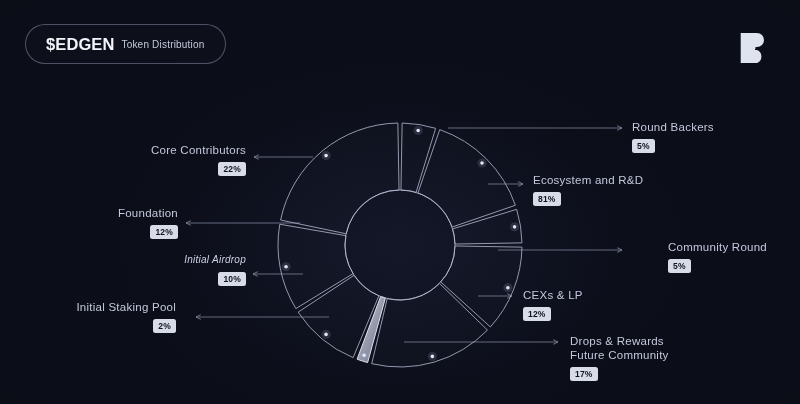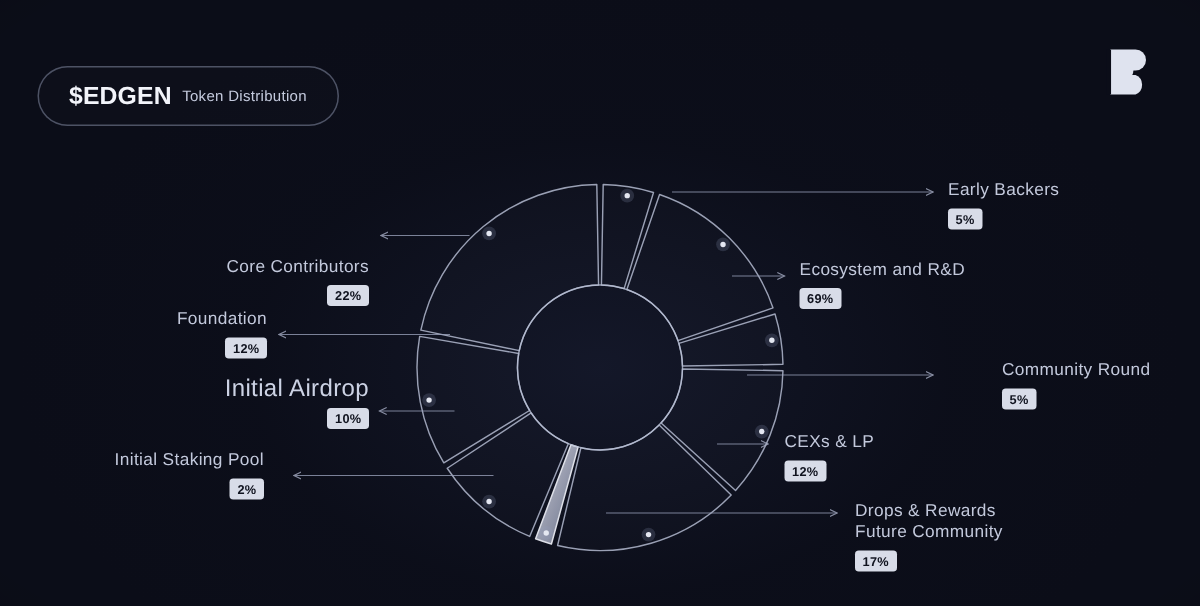--- a/index.html
+++ b/index.html
@@ -19,21 +19,21 @@
     pointer-events:none;
   }
   #bg-corner {
     position:absolute; inset:0;
     background:radial-gradient(ellipse 900px 500px at 50% 50%, rgba(0,0,0,0) 55%, rgba(0,0,0,0.45) 100%);
     pointer-events:none;
   }
 
   
   #title-pill {
-    position:absolute; left:25px; top:44px;
+    position:absolute; left:25px; top:24px;
     height:40px; padding:0 20px;
     display:flex; align-items:center; gap:7px;
     border:1px solid rgba(168,176,205,0.42);
     border-radius:22px;
     background:rgba(255,255,255,0.012);
   }
   #brand-token {
     font-size:16.5px; font-weight:700; letter-spacing:0.1px;
     color:#f2f4fa;
   }
@@ -53,21 +53,21 @@
     position:absolute; left:0; top:0;
     width:800px; height:404px;
   }
 
   
   .label-block { position:absolute; }
   .label-title {
     font-size:11.5px; font-weight:400; letter-spacing:0.25px;
     color:#c3c9dc; white-space:nowrap; line-height:14px;
   }
-  .label-title.big { font-size:16px; color:#ccd2e4; }
+  .label-title.big { font-size:10px; color:#ccd2e4;font-style:italic; }
   .pct-badge {
     display:inline-block; margin-top:5px;
     padding:1.5px 5px 2px 5px;
     background:#d8dce8; color:#10131f;
     font-size:8.5px; font-weight:700; letter-spacing:0.2px;
     border-radius:2.5px; line-height:10px;
   }
   .align-right { text-align:right; }
   .badge-row-right { text-align:right; }
 </style>
@@ -146,27 +146,27 @@
       <line x1="478" y1="296" x2="512" y2="296" marker-end="url(#arrow-r)"></line>
       <line x1="404" y1="342" x2="558" y2="342" marker-end="url(#arrow-r)"></line>
       <line x1="329" y1="317" x2="196" y2="317" marker-end="url(#arrow-l)"></line>
       <line x1="303" y1="274" x2="253" y2="274" marker-end="url(#arrow-l)"></line>
       <line x1="300" y1="223" x2="186" y2="223" marker-end="url(#arrow-l)"></line>
       <line x1="313" y1="157" x2="254" y2="157" marker-end="url(#arrow-l)"></line>
     </g>
   </svg>
 
   <div class="label-block" style="left:632px; top:120px;">
-    <div class="label-title">Early Backers</div>
+    <div class="label-title">Round Backers</div>
     <span class="pct-badge">5%</span>
   </div>
 
   <div class="label-block" style="left:533px; top:173px;">
     <div class="label-title">Ecosystem and R&amp;D</div>
-    <span class="pct-badge">69%</span>
+    <span class="pct-badge">81%</span>
   </div>
 
   <div class="label-block" style="left:668px; top:240px;">
     <div class="label-title">Community Round</div>
     <span class="pct-badge">5%</span>
   </div>
 
   <div class="label-block" style="left:523px; top:288px;">
     <div class="label-title">CEXs &amp; LP</div>
     <span class="pct-badge">12%</span>
@@ -186,18 +186,18 @@
   <div class="label-block align-right" style="left:108px; top:253px; width:138px;">
     <div class="label-title big">Initial Airdrop</div>
     <div class="badge-row-right"><span class="pct-badge">10%</span></div>
   </div>
 
   <div class="label-block align-right" style="left:48px; top:206px; width:130px;">
     <div class="label-title">Foundation</div>
     <div class="badge-row-right"><span class="pct-badge">12%</span></div>
   </div>
 
-  <div class="label-block align-right" style="left:118px; top:143px; width:128px;margin-top:28px;">
+  <div class="label-block align-right" style="left:118px; top:143px; width:128px;">
     <div class="label-title">Core Contributors</div>
     <div class="badge-row-right"><span class="pct-badge">22%</span></div>
   </div>
 
 </div>
 
 </body></html>

